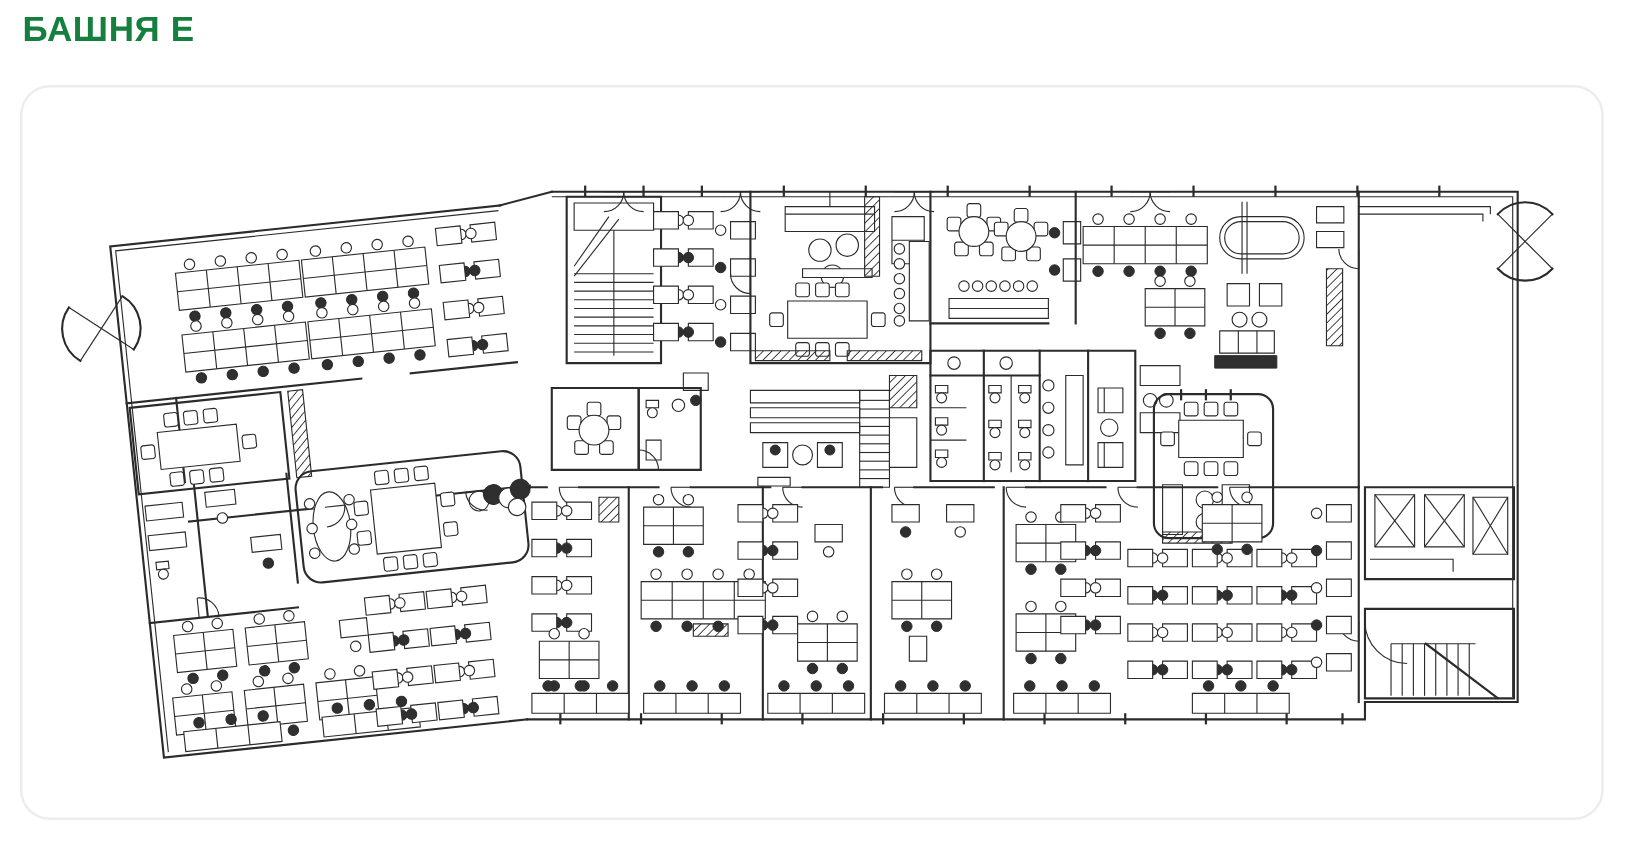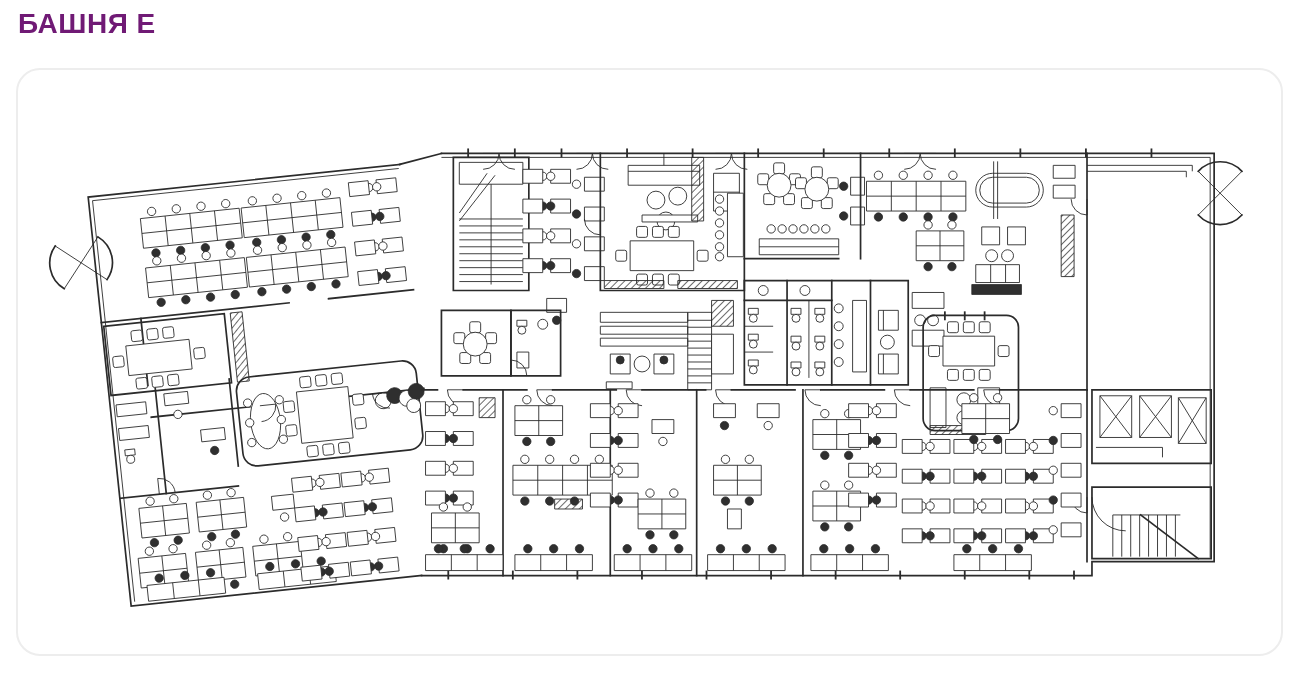--- a/index.html
+++ b/index.html
@@ -1,19 +1,19 @@
 <!DOCTYPE html>
 <html><head>
 <meta charset="utf-8">
 <style>
   html,body{margin:0;padding:0;background:#ffffff;width:1303px;height:684px;overflow:hidden;
     font-family:"Liberation Sans","DejaVu Sans",sans-serif;}
   .page{position:relative;width:1303px;height:684px;background:#fff;}
   .page-title{position:absolute;left:18px;top:8px;font-size:28px;font-weight:600;
-    color:#701a75;letter-spacing:.5px;}
+    color:#15803d;letter-spacing:.5px;}
   .plan-card{position:absolute;left:16px;top:68px;width:1267px;height:588px;background:#fff;
     border:2px solid #ededed;border-radius:24px;box-sizing:border-box;overflow:hidden;}
   .plan-card svg{display:block;width:100%;height:100%;}
   svg *{vector-effect:non-scaling-stroke;}
   .w{stroke:#2b2b2b;stroke-width:1.7;fill:none;stroke-linecap:square;}   
   .t{stroke:#2b2b2b;stroke-width:.9;fill:none;}                          
   .f{stroke:#2b2b2b;stroke-width:.9;fill:#fff;}                          
   .d{stroke:#2b2b2b;stroke-width:.8;fill:#2f2f2f;}                       
   .h{fill:url(#hatch);stroke:#2b2b2b;stroke-width:.9;}                   
 </style>

